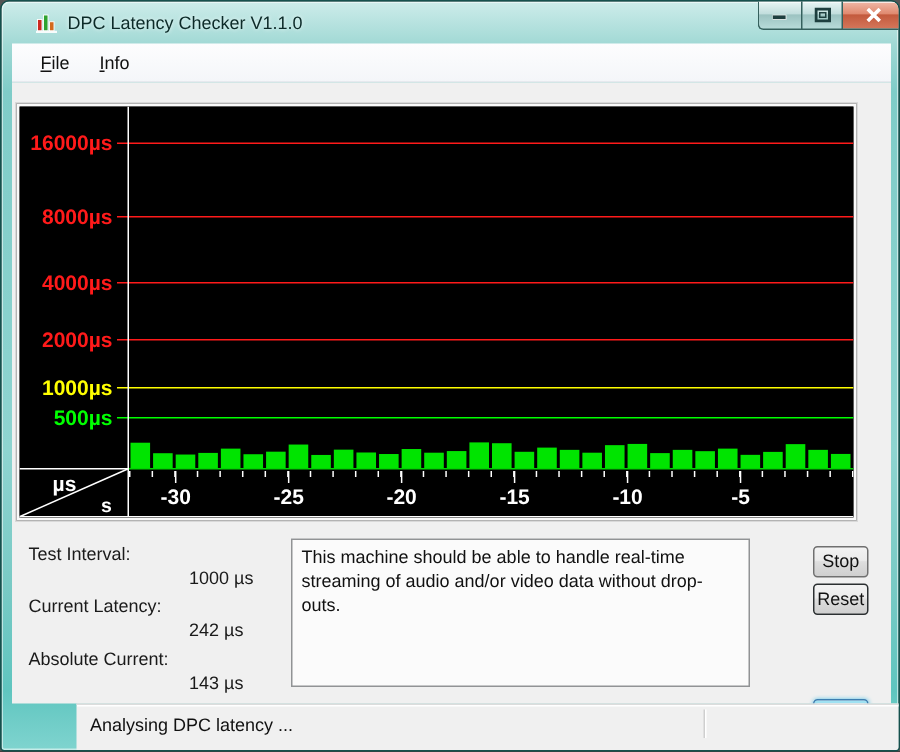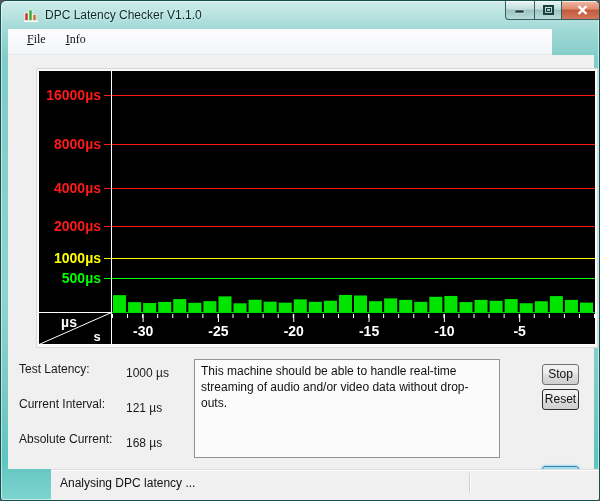--- a/index.html
+++ b/index.html
@@ -25,40 +25,40 @@
     display:flex; align-items:center; justify-content:center;
     box-shadow: inset 0 1px 0 rgba(255,255,255,.7);
   }
   .winbtn.min { width:29px; border-radius:0 0 0 4px; background:linear-gradient(180deg,#e9f6f5,#c2dedd 45%,#9cc3c1 50%,#b7dbd9); border-right:none; }
   .winbtn.max { width:28px; background:linear-gradient(180deg,#e9f6f5,#c2dedd 45%,#9cc3c1 50%,#b7dbd9); }
   .winbtn.close { width:42px; border-radius:0 0 4px 0; border-left:none;
     background:linear-gradient(180deg,#f0b9a8,#e08a70 45%,#c35a3d 50%,#d4765a); }
 
   
   .menubar {
-    position:absolute; left:7px; top:28px; width:544px; height:26px;
+    position:absolute; left:7px; top:28px; width:586px; height:26px;
     background:linear-gradient(180deg,#fdfdfe,#f4f6f9);
     border-bottom:1px solid #e6e9ee;
-    display:flex; align-items:flex-start; padding-left:10px; gap:2px;font-family:Liberation Serif, serif;
+    display:flex; align-items:center; padding-left:10px; gap:2px;
   }
   .menu-item { font-size:12px; color:#111; padding:3px 9px; cursor:default; }
   .menu-item u { text-decoration:underline; }
 
   
   .client { position:absolute; left:7px; top:54px; width:586px; height:414px; background:#f0f0f0; }
 
   .chart-box {
-    position:absolute; left:36px; top:68px; width:560px; height:278px;
+    position:absolute; left:10px; top:68px; width:560px; height:278px;
     background:#000; border:2px solid #fafafa;
     box-shadow:0 0 0 1px #d9d9d9;
   }
   .chart-box svg { display:block; }
 
   .stat-row { position:absolute; left:18px; width:170px; font-size:12px; color:#1a1a1a; }
-  .stat-row .stat-value { position:absolute; left:107px; top:4px; white-space:nowrap; }
+  .stat-row .stat-value { position:absolute; left:107px; top:16px; white-space:nowrap; }
 
   .desc-box {
     position:absolute; left:193px; top:358px; width:306px; height:99px;
     background:#fbfbfb; border:1px solid #919395;
     font-size:12px; color:#111; line-height:16px; padding:3px 6px;
   }
 
   .side-btn {
     position:absolute; left:541px; width:37px; height:21px;
     font-family:Liberation Sans, sans-serif; font-size:12px; color:#111;
@@ -217,23 +217,23 @@
         <line x1="330.06" y1="243" x2="330.06" y2="251" stroke="#fff" stroke-width="1"></line>
         <text x="330.06" y="265" fill="#fff" font-size="14" font-weight="bold" text-anchor="middle" font-family="&quot;Liberation Sans&quot;, sans-serif">-15</text>
         <line x1="405.38" y1="243" x2="405.38" y2="251" stroke="#fff" stroke-width="1"></line>
         <text x="405.38" y="265" fill="#fff" font-size="14" font-weight="bold" text-anchor="middle" font-family="&quot;Liberation Sans&quot;, sans-serif">-10</text>
         <line x1="480.69" y1="243" x2="480.69" y2="251" stroke="#fff" stroke-width="1"></line>
         <text x="480.69" y="265" fill="#fff" font-size="14" font-weight="bold" text-anchor="middle" font-family="&quot;Liberation Sans&quot;, sans-serif">-5</text>
       </svg>
   </div>
 
   <div id="stats">
-      <div class="stat-row" style="top: 361px;"><span>Test Latency:</span><span class="stat-value">1000 µs</span></div>
-      <div class="stat-row" style="top: 396px;"><span>Current Interval:</span><span class="stat-value">121 µs</span></div>
-      <div class="stat-row" style="top: 431px;"><span>Absolute Current:</span><span class="stat-value">168 µs</span></div>
+      <div class="stat-row" style="top: 361px;"><span>Test Interval:</span><span class="stat-value">1000 µs</span></div>
+      <div class="stat-row" style="top: 396px;"><span>Current Latency:</span><span class="stat-value">242 µs</span></div>
+      <div class="stat-row" style="top: 431px;"><span>Absolute Current:</span><span class="stat-value">143 µs</span></div>
     </div>
 
   <div class="desc-box">
     <span>This machine should be able to handle real-time streaming of audio and/or video data without drop-outs.</span>
   </div>
 
   <div id="side-buttons">
       <div class="side-btn" style="top: 363px;">Stop</div>
       <div class="side-btn default" style="top: 388px;">Reset</div>
       <div class="side-btn focused" style="top: 433px; margin-top: 32px;">Exit</div>

